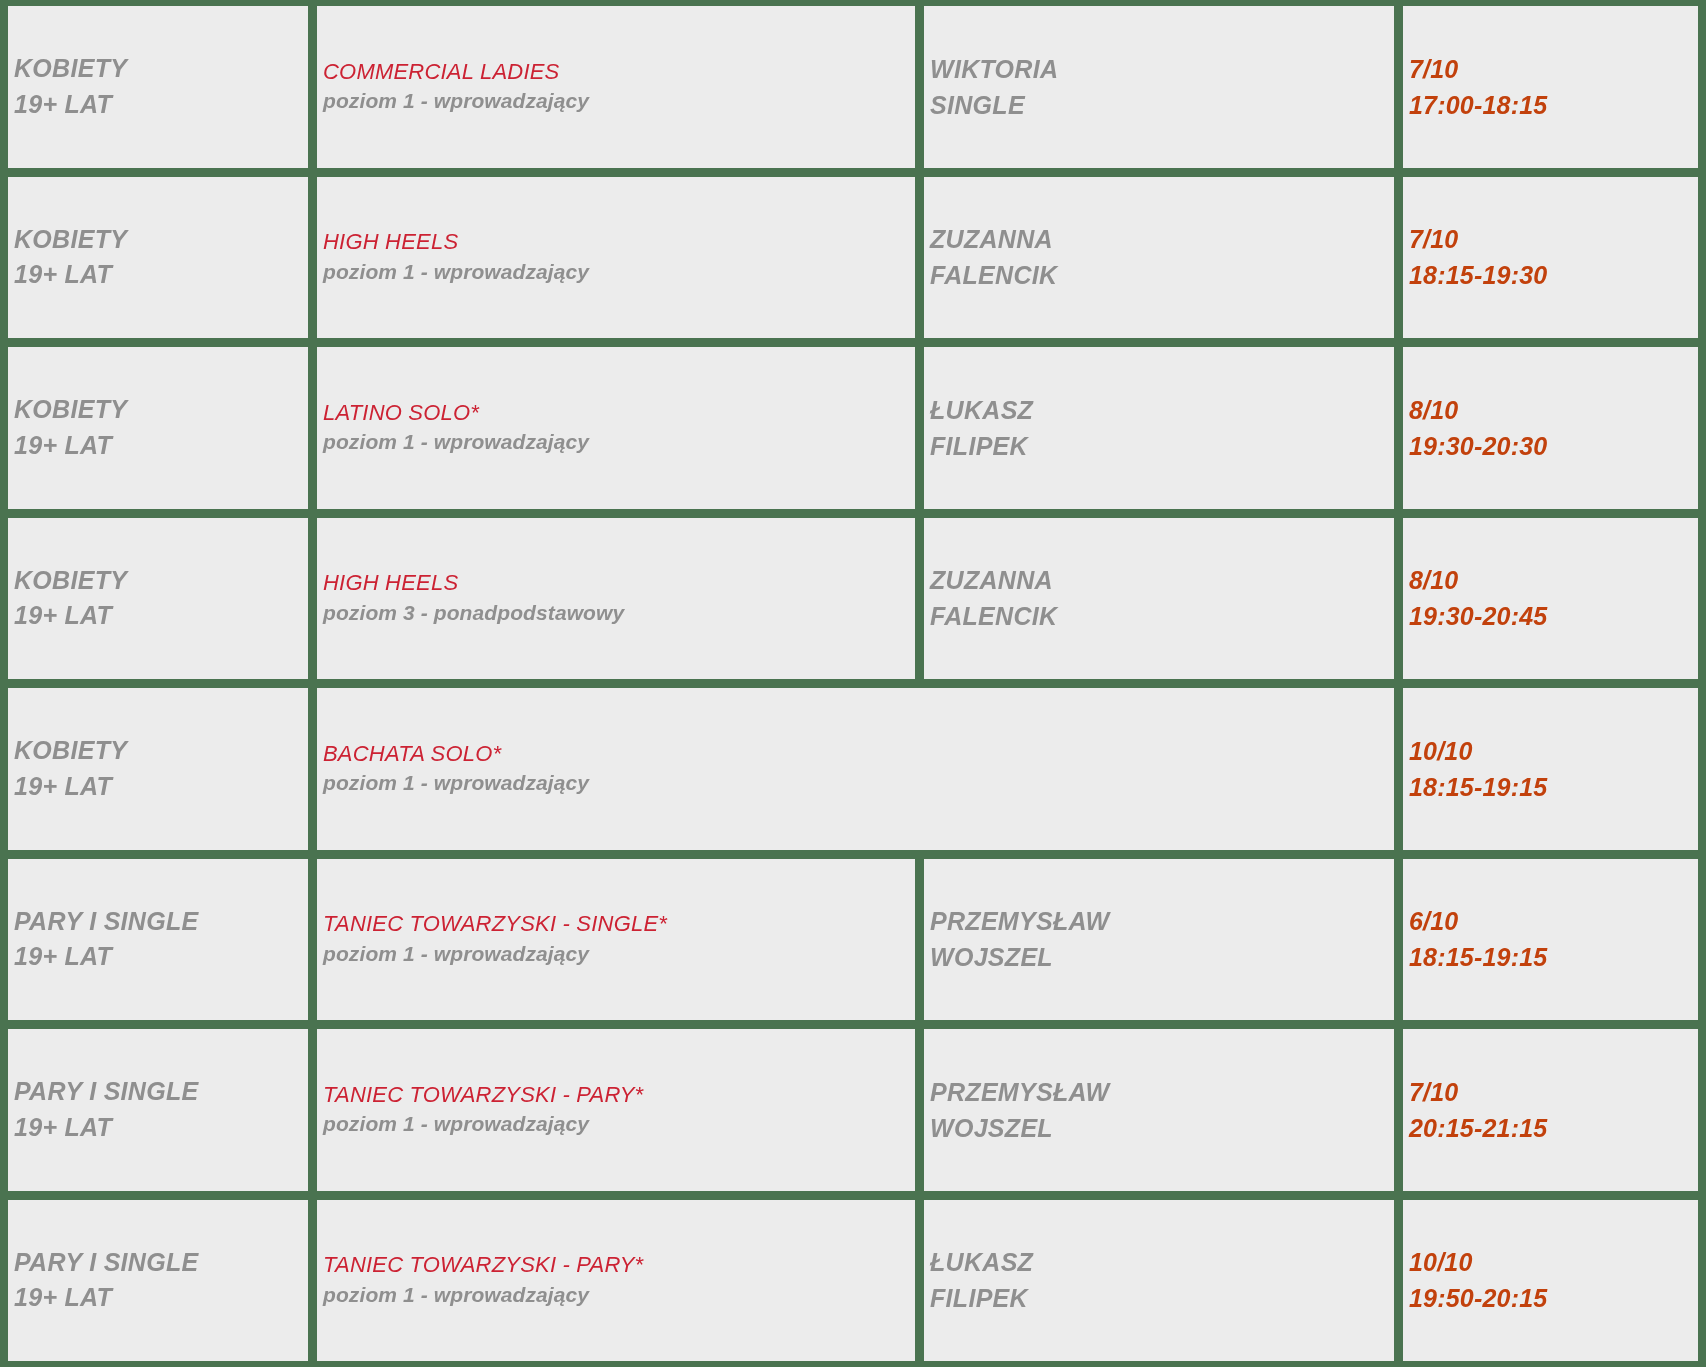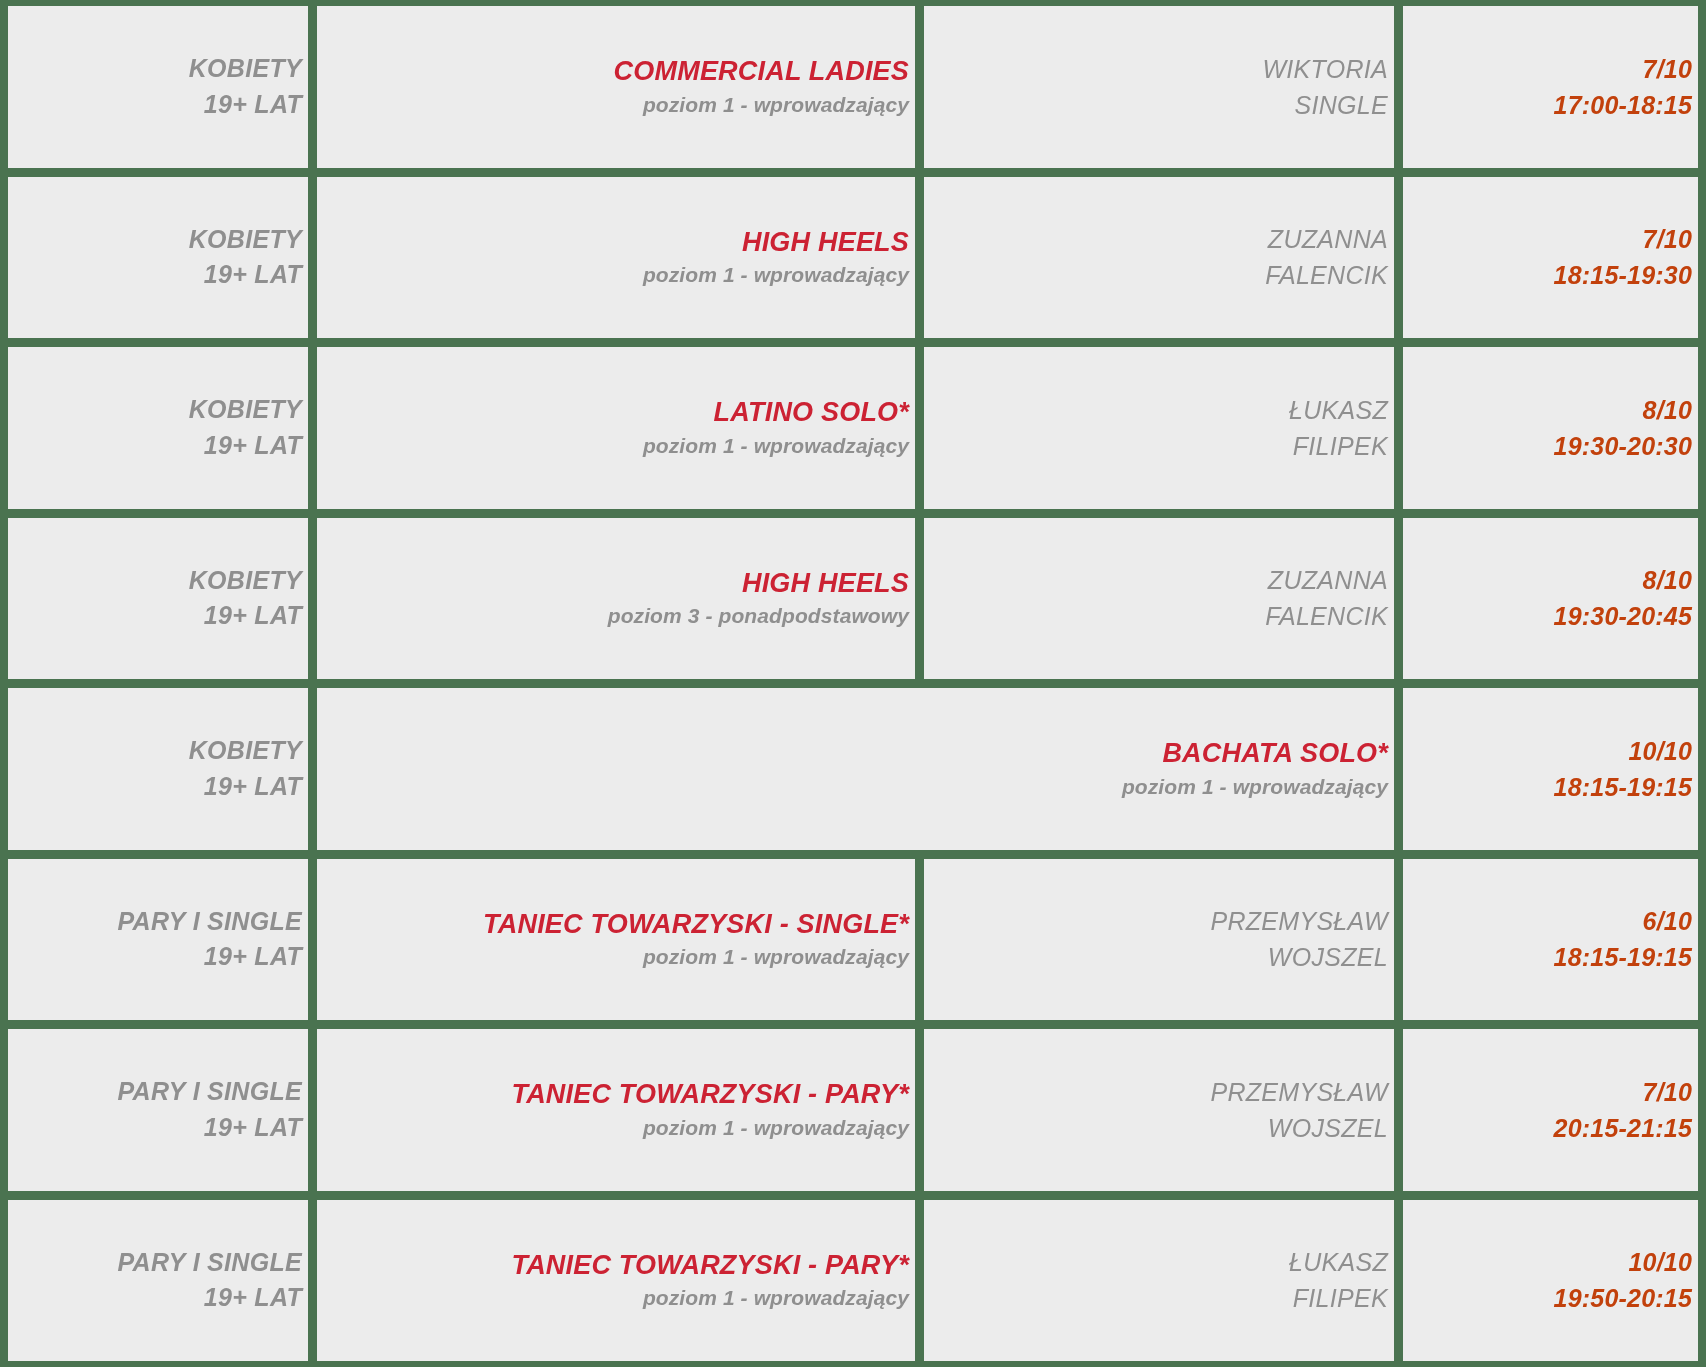--- a/index.html
+++ b/index.html
@@ -26,21 +26,21 @@
   .row {
     flex: 1 1 0;
     display: flex;
     gap: 9px;
     min-height: 0;
   }
   .cell {
     background: #ececec;
     display: flex;
     flex-direction: column;
-    align-items: flex-end;
+    align-items: flex-start;
     justify-content: center;
     text-align: center;
     box-sizing: border-box;
     padding: 4px 6px;
     min-width: 0;
   }
   .cell-group { width: 300px; flex: 0 0 300px; }
   .cell-course { flex: 1 1 auto; }
   .cell-teacher { width: 470px; flex: 0 0 470px; }
   .cell-time { width: 295px; flex: 0 0 295px; }
@@ -49,39 +49,39 @@
     font-style: italic;
     font-weight: bold;
     font-size: 25px;
     color: #8f8f8f;
     line-height: 1.42;
     letter-spacing: 0.3px;
     white-space: nowrap;
   }
   .course-title {
     font-style: italic;
-    font-weight: bold;
-    font-size: 27px;
+    font-weight: normal;
+    font-size: 22px;
     color: #cc2233;
     line-height: 1.35;
     letter-spacing: 0.2px;
     white-space: nowrap;
   }
   .course-level {
     font-style: italic;
     font-weight: bold;
     font-size: 21px;
     color: #8f8f8f;
     line-height: 1.45;
     letter-spacing: 0.1px;
     white-space: nowrap;
   }
   .teacher-line {
     font-style: italic;
-    font-weight: normal;
+    font-weight: bold;
     font-size: 25px;
     color: #8f8f8f;
     line-height: 1.45;
     letter-spacing: 0.3px;
     white-space: nowrap;
   }
   .time-line {
     font-style: italic;
     font-weight: bold;
     font-size: 25px;

